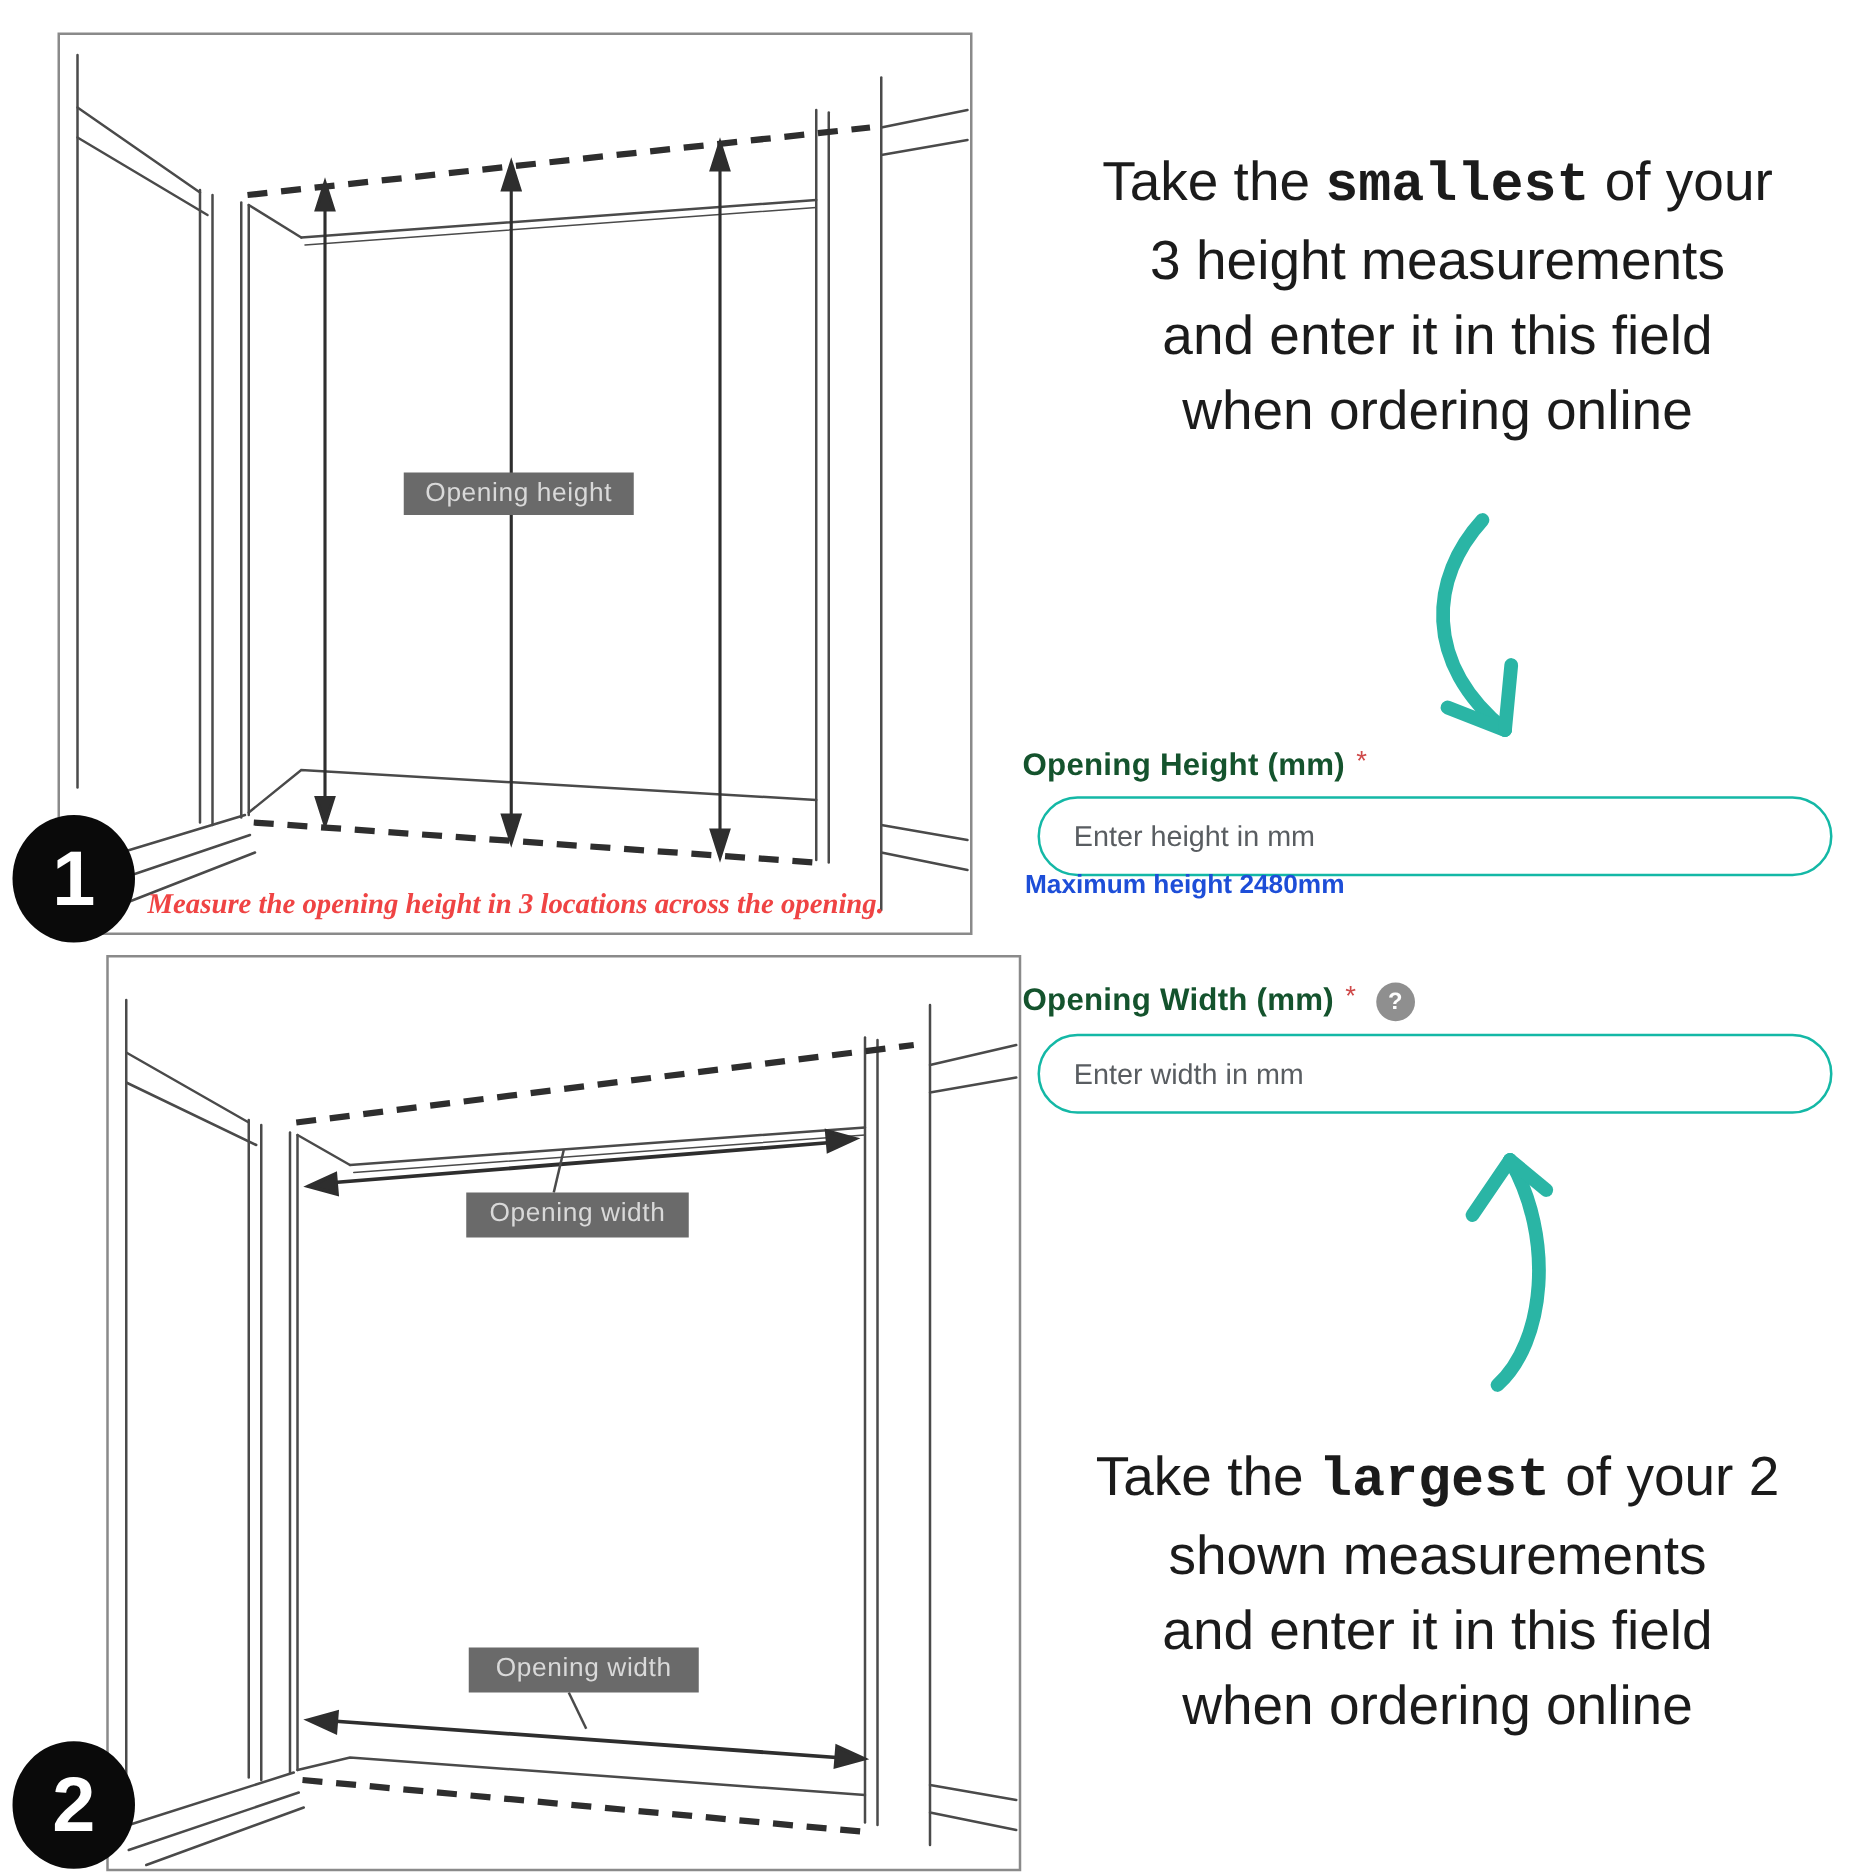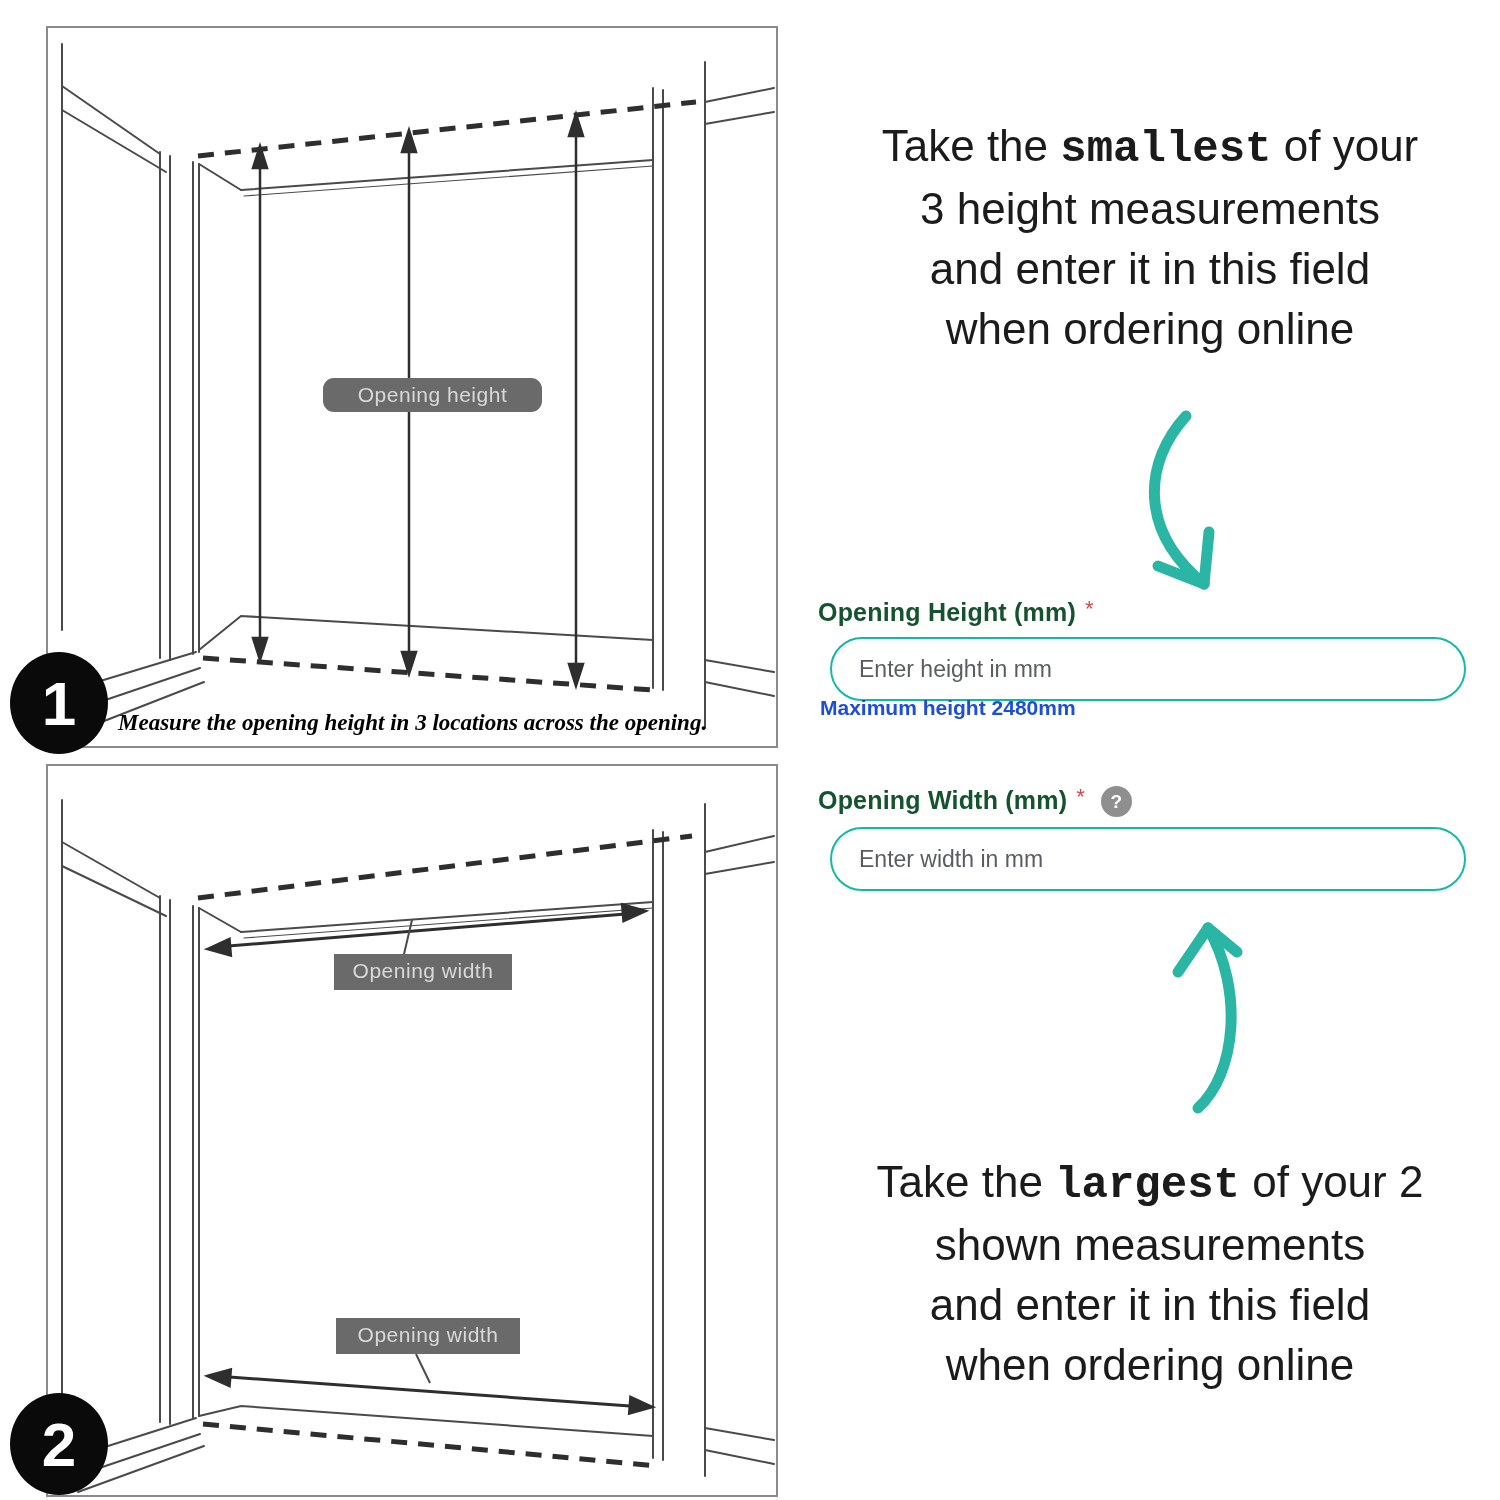--- a/index.html
+++ b/index.html
@@ -3,29 +3,29 @@
 <meta charset="utf-8">
 <style>
   html,body{margin:0;padding:0;background:#ffffff;}
   #page{position:relative;width:1500px;height:1500px;background:#ffffff;overflow:hidden;
         font-family:"Liberation Sans",sans-serif;}
 
   
   .diagram{position:absolute;left:46px;width:732px;background:#ffffff;
            border:2px solid #8a8a8a;box-sizing:border-box;}
   #diagram1{top:26px;height:722px;}
-  #diagram2{top:764px;height:733px;}
+  #diagram2{top:764px;height:733px;margin-left:39px;}
   .diagram svg{position:absolute;left:0;top:0;}
 
   .measure-tag{position:absolute;background:#6a6a6a;color:#d9d9d9;
                font-size:21px;line-height:34px;text-align:center;
                letter-spacing:.5px;}
   .caption{position:absolute;left:70px;right:8px;bottom:10px;
            font-family:"Liberation Serif",serif;font-style:italic;font-weight:bold;
-           font-size:23px;color:#000000;}
+           font-size:23px;color:#ef4444;}
 
   .step-badge{position:absolute;left:10px;width:98px;height:102px;background:#0a0a0a;
               border-radius:50%;color:#ffffff;font-size:62px;font-weight:bold;
               display:flex;align-items:center;justify-content:center;z-index:6;}
   #badge1{top:652px;}
   #badge2{top:1393px;}
 
   
   .instruction{position:absolute;left:818px;width:664px;text-align:center;
                color:#1b1b1b;font-size:44px;line-height:60px;font-weight:400;}
@@ -95,21 +95,21 @@
         <polygon points="212,118 205,140 219,140"></polygon>
         <polygon points="212,632 205,610 219,610"></polygon>
         <line x1="361" y1="118" x2="361" y2="628"></line>
         <polygon points="361,102 354,124 368,124"></polygon>
         <polygon points="361,646 354,624 368,624"></polygon>
         <line x1="528" y1="102" x2="528" y2="640"></line>
         <polygon points="528,86 521,108 535,108"></polygon>
         <polygon points="528,658 521,636 535,636"></polygon>
       </g>
     </svg>
-    <div class="measure-tag" style="left:275px;top:350px;width:219px;height:34px;border-radius:11px;">Opening height</div>
+    <div class="measure-tag" style="left:275px;top:350px;width:184px;height:34px;">Opening height</div>
     <div class="caption">Measure the opening height in 3 locations across the opening.</div>
   </div>
 
   <div class="diagram" id="diagram2">
     <svg width="728" height="729" viewBox="0 0 728 729">
       <g stroke="#4a4a4a" stroke-width="2" fill="none" stroke-linecap="round">
         <path d="M14,34 V662"></path>
         <path d="M14,76 L112,132"></path>
         <path d="M14,100 L118,150"></path>
         <path d="M112,130 V656"></path>

